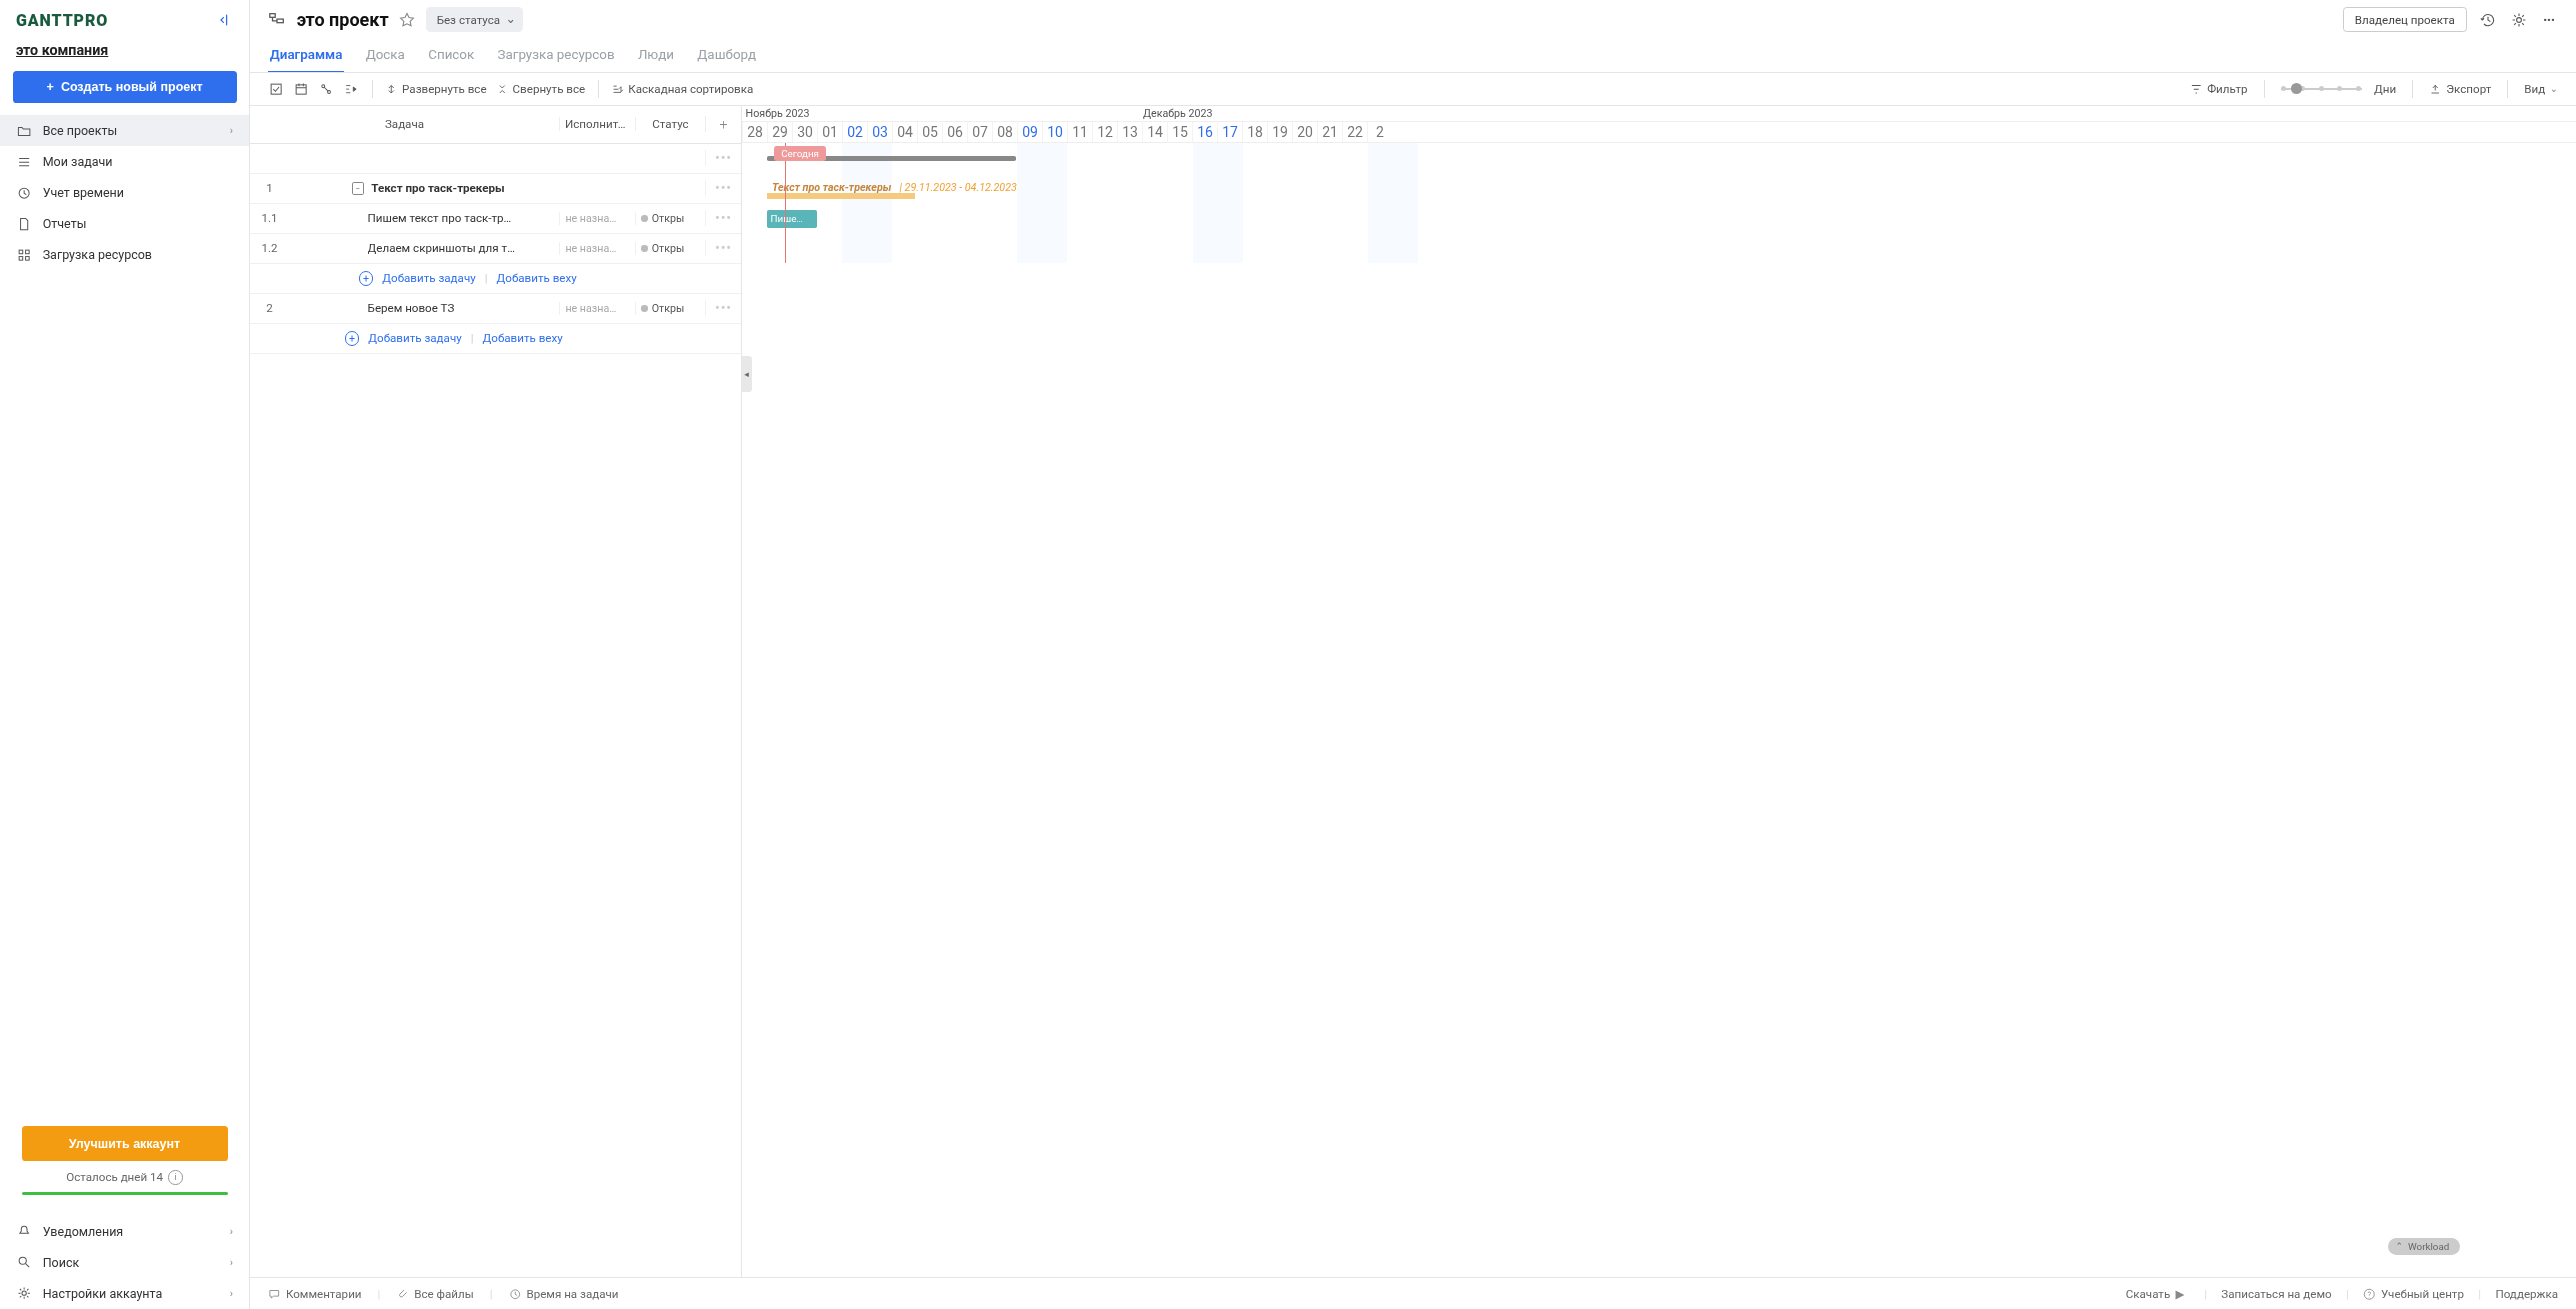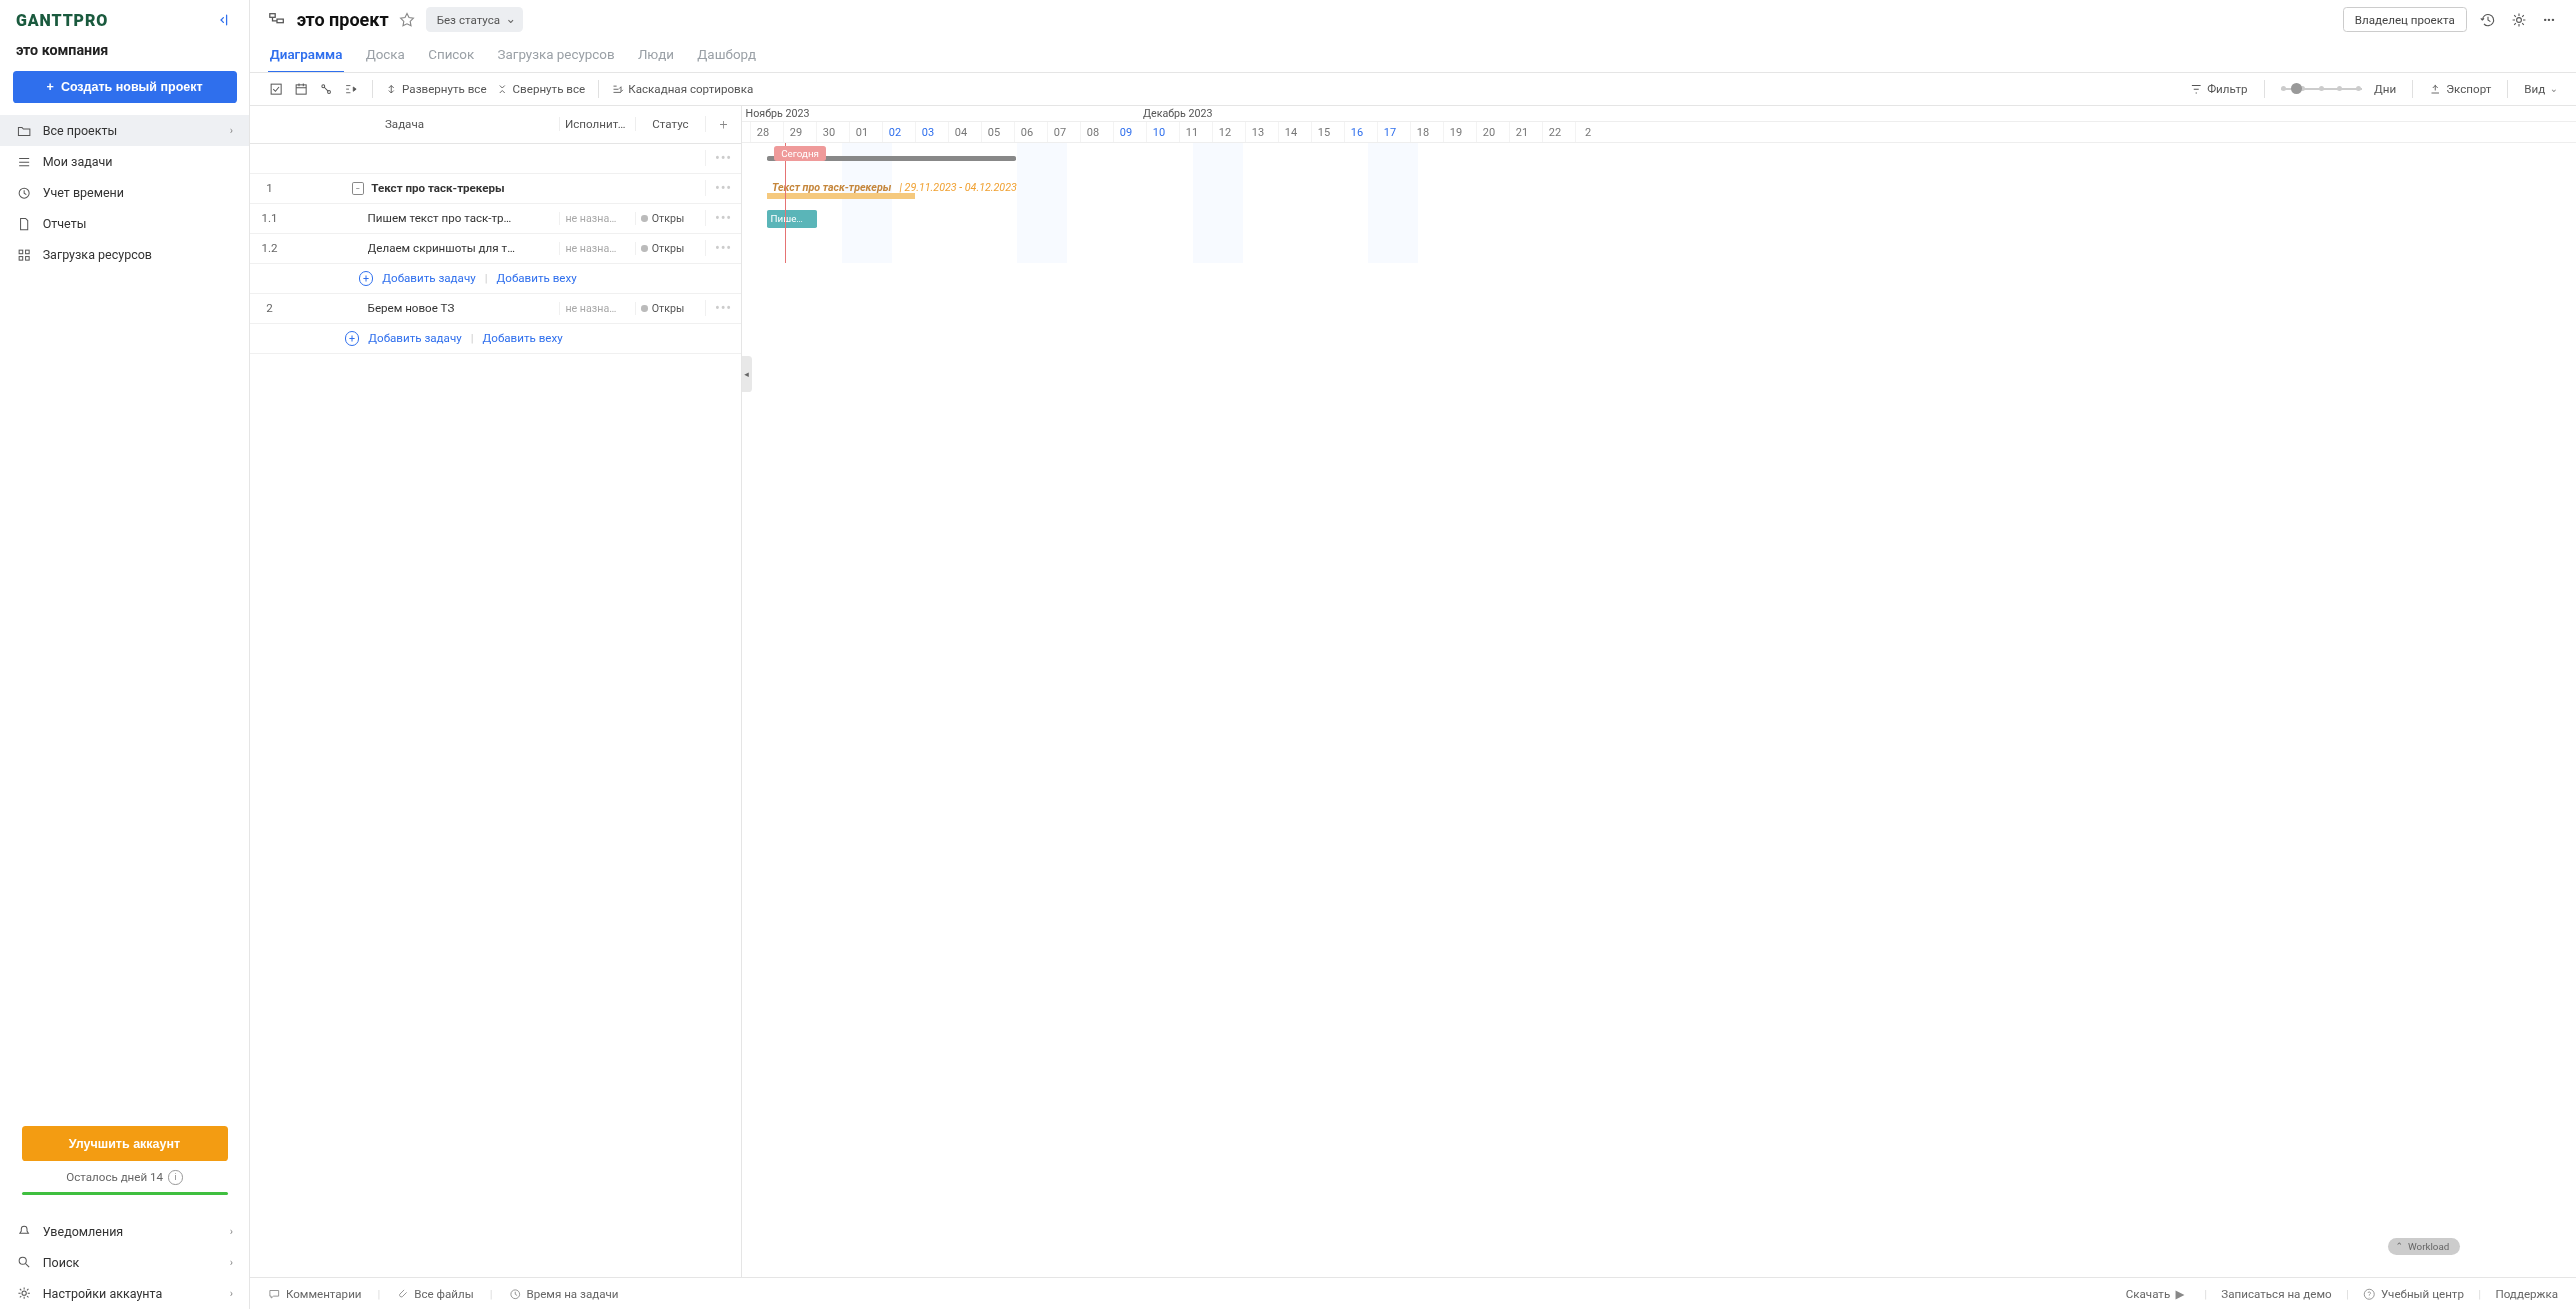--- a/index.html
+++ b/index.html
@@ -4,21 +4,21 @@
 <style>
 * { box-sizing: border-box; margin: 0; padding: 0; }
 body { font-family: -apple-system, BlinkMacSystemFont, "Segoe UI", Roboto, Arial, sans-serif; font-size: 11.6px; color: #333; background: #fff; overflow: hidden; }
 .app { display: flex; height: 100vh; }
 
 
 .sidebar { width: 250px; border-right: 0.9px solid #e5e5e5; display: flex; flex-direction: column; background:#fff; }
 .logo-row { display:flex; align-items:center; justify-content:space-between; padding: 10.7px 16px 7.2px 16px; }
 .logo { font-weight: 900; font-size: 16px; letter-spacing: 0.9px; color: #1a5a3e; }
 .collapse-icon { color:#2f6fed; cursor:pointer; }
-.company { font-weight:700; font-size:14.3px; padding: 5.4px 16px 12.5px 16px; color:#222; }
+.company { font-weight:700; font-size:14.3px; padding: 5.4px 16px 12.5px 16px; color:#222;text-decoration:underline; }
 .create-btn { margin: 0 12.5px 12.5px 12.5px; background:#2f6fed; color:#fff; border:none; border-radius:3.6px; padding:9px 10.7px; font-size:12.5px; font-weight:600; cursor:pointer; display:flex; align-items:center; justify-content:center; gap:7.2px; }
 .nav-item { display:flex; align-items:center; gap:10.7px; padding:8px 16px; font-size:12.5px; color:#333; cursor:pointer; justify-content:space-between; }
 .nav-item.active { background:#eef0f3; }
 .nav-item .left { display:flex; align-items:center; gap:10.7px; }
 .nav-item .icon { width:16px; display:inline-flex; align-items:center; justify-content:center; color:#555; }
 .nav-item .chev { color:#888; font-size:10.7px; }
 .sidebar-spacer { flex:1; }
 .upgrade-box { margin: 9px 21.5px; text-align:center; }
 .upgrade-btn { width:100%; background:#f39c12; color:#fff; border:none; border-radius:3.6px; padding:10.7px 9px; font-size:12.5px; font-weight:600; cursor:pointer; }
 .days-left { display:flex; align-items:center; justify-content:center; gap:5.4px; color:#666; font-size:11.6px; margin-top:9px; }
@@ -76,21 +76,21 @@
 .add-row { display:flex; align-items:center; height:30px; border-bottom:0.9px solid #f0f0f0; gap:9px; padding-left:109px; color:#2f6fed; font-size:11.6px; }
 .add-plus { width:14.3px; height:14.3px; border:1.3px solid #2f6fed; border-radius:50%; display:flex; align-items:center; justify-content:center; color:#2f6fed; font-size:10.7px; cursor:pointer; }
 .add-link { cursor:pointer; }
 .add-sep { color:#ccc; }
 
 
 .gantt { flex:1; position:relative; overflow:hidden; background:#fff; }
 .month-header { height:16px; display:flex; border-bottom:0.9px solid #eee; font-size:10.7px; color:#555; }
 .month-label { flex:1; padding-left:3.6px; display:flex; align-items:center; }
 .day-header { height:21.5px; display:flex; border-bottom:0.9px solid #eee; }
-.day-cell { width:25px; border-left:0.9px solid #f3f3f3; text-align:right; font-size:11px; color:#777; display:flex; align-items:center; justify-content:center;margin-left:8px; }
+.day-cell { width:25px; border-left:0.9px solid #f3f3f3; text-align:right; font-size:14px; color:#777; display:flex; align-items:center; justify-content:center; }
 .day-cell.blue { color:#2f6fed; }
 .gantt-body { position:relative; }
 .gantt-row { height:30px; border-bottom:0.9px solid transparent; position:relative; }
 .weekend-strip { position:absolute; top:0; bottom:0; width:50px; background:#f7faff; z-index:0; }
 .today-line { position:absolute; top:0; bottom:0; width:0.9px; background:#e57373; left:43px; z-index:2; }
 .today-badge { position:absolute; top:2.7px; left:32px; background:#ef9a9a; color:#fff; font-size:9.8px; padding:1.8px 7.2px; border-radius:2.7px; z-index:3; }
 .summary-bar { position:absolute; height:5.4px; background:#888; border-radius:1.8px; top:12.5px; }
 .summary-orange { position:absolute; height:5.4px; background:#f5c97e; top:12.5px; }
 .summary-label { position:absolute; top:7.2px; font-size:10.7px; font-weight:700; color:#c5863b; white-space:nowrap;font-style:italic; }
 .summary-date { color:#f0a030; font-weight:400; margin-left:5.4px; }

